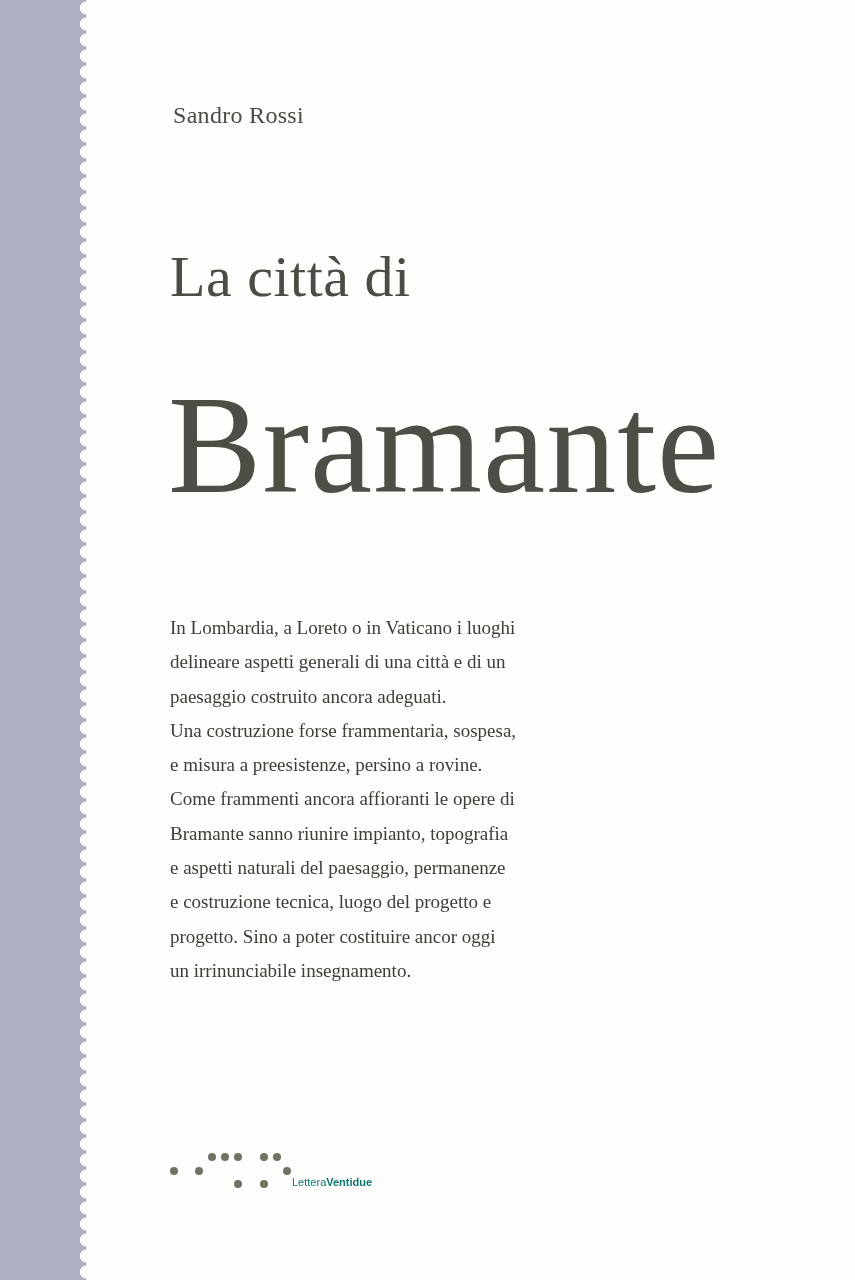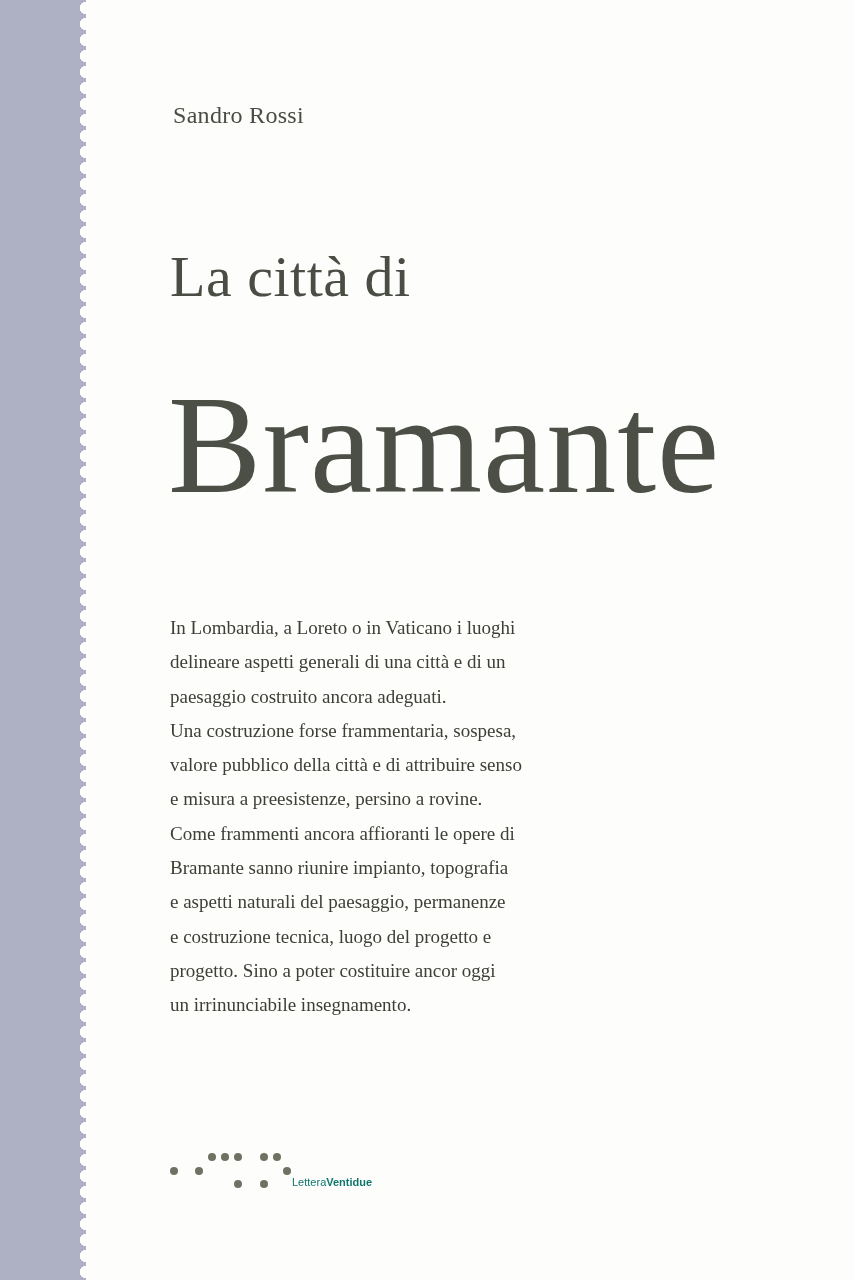--- a/index.html
+++ b/index.html
@@ -56,21 +56,20 @@
 <div class="author">Sandro Rossi</div>
 
 <div class="title-line1">La città di</div>
 <div class="title-line2">Bramante</div>
 
 <div class="blurb">
   <div>In Lombardia, a Loreto o in Vaticano i luoghi</div>
   <div>delineare aspetti generali di una città e di un</div>
   <div>paesaggio costruito ancora adeguati.</div>
   <div>Una costruzione forse frammentaria, sospesa,</div>
-  <div>valore pubblico della città e di attribuire senso</div>
   <div>e misura a preesistenze, persino a rovine.</div>
   <div>Come frammenti ancora affioranti le opere di</div>
   <div>Bramante sanno riunire impianto, topografia</div>
   <div>e aspetti naturali del paesaggio, permanenze</div>
   <div>e costruzione tecnica, luogo del progetto e</div>
   <div>progetto. Sino a poter costituire ancor oggi</div>
   <div>un irrinunciabile insegnamento.</div>
 </div>
 
 <div class="publisher">

